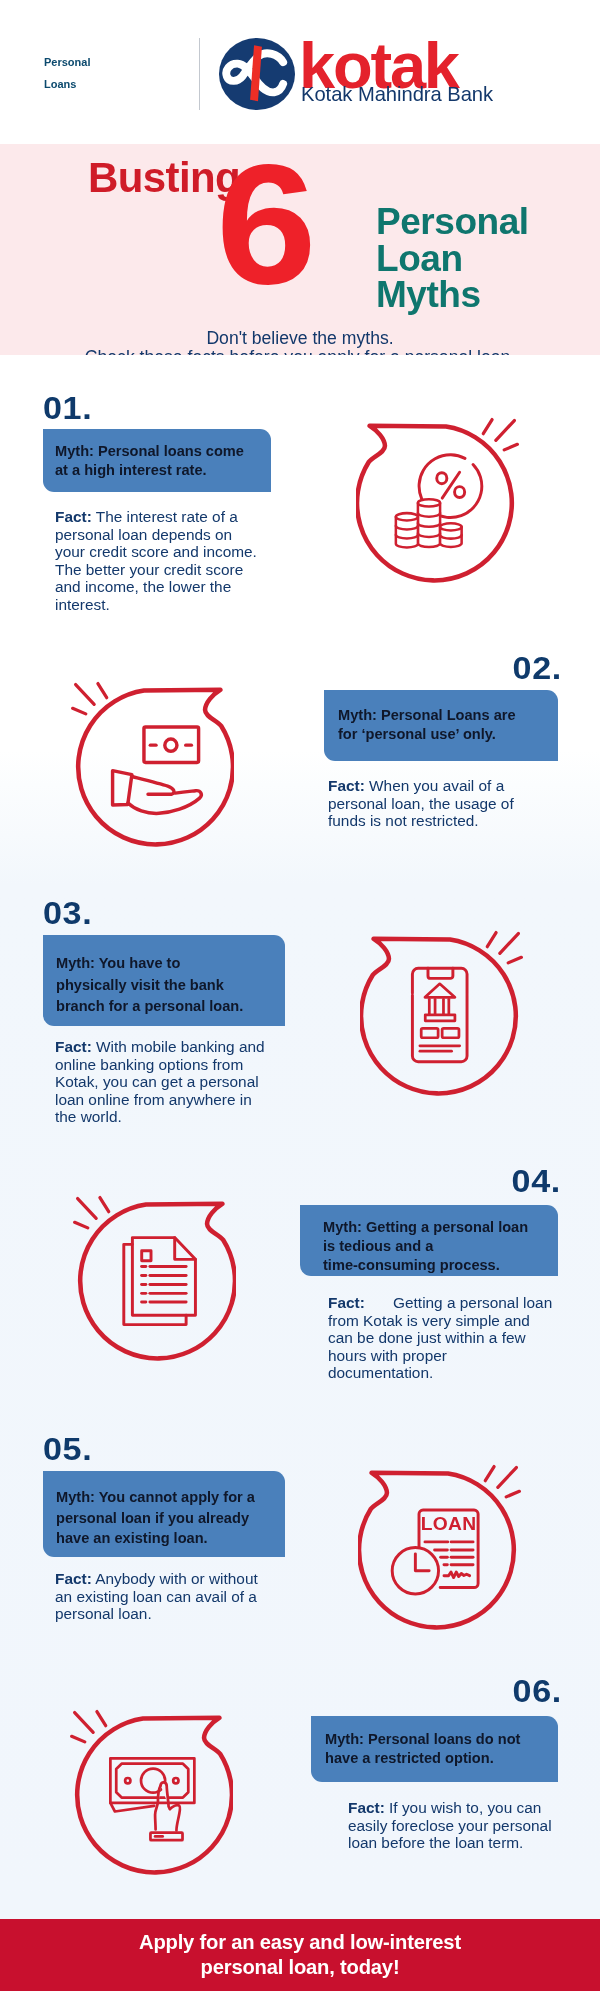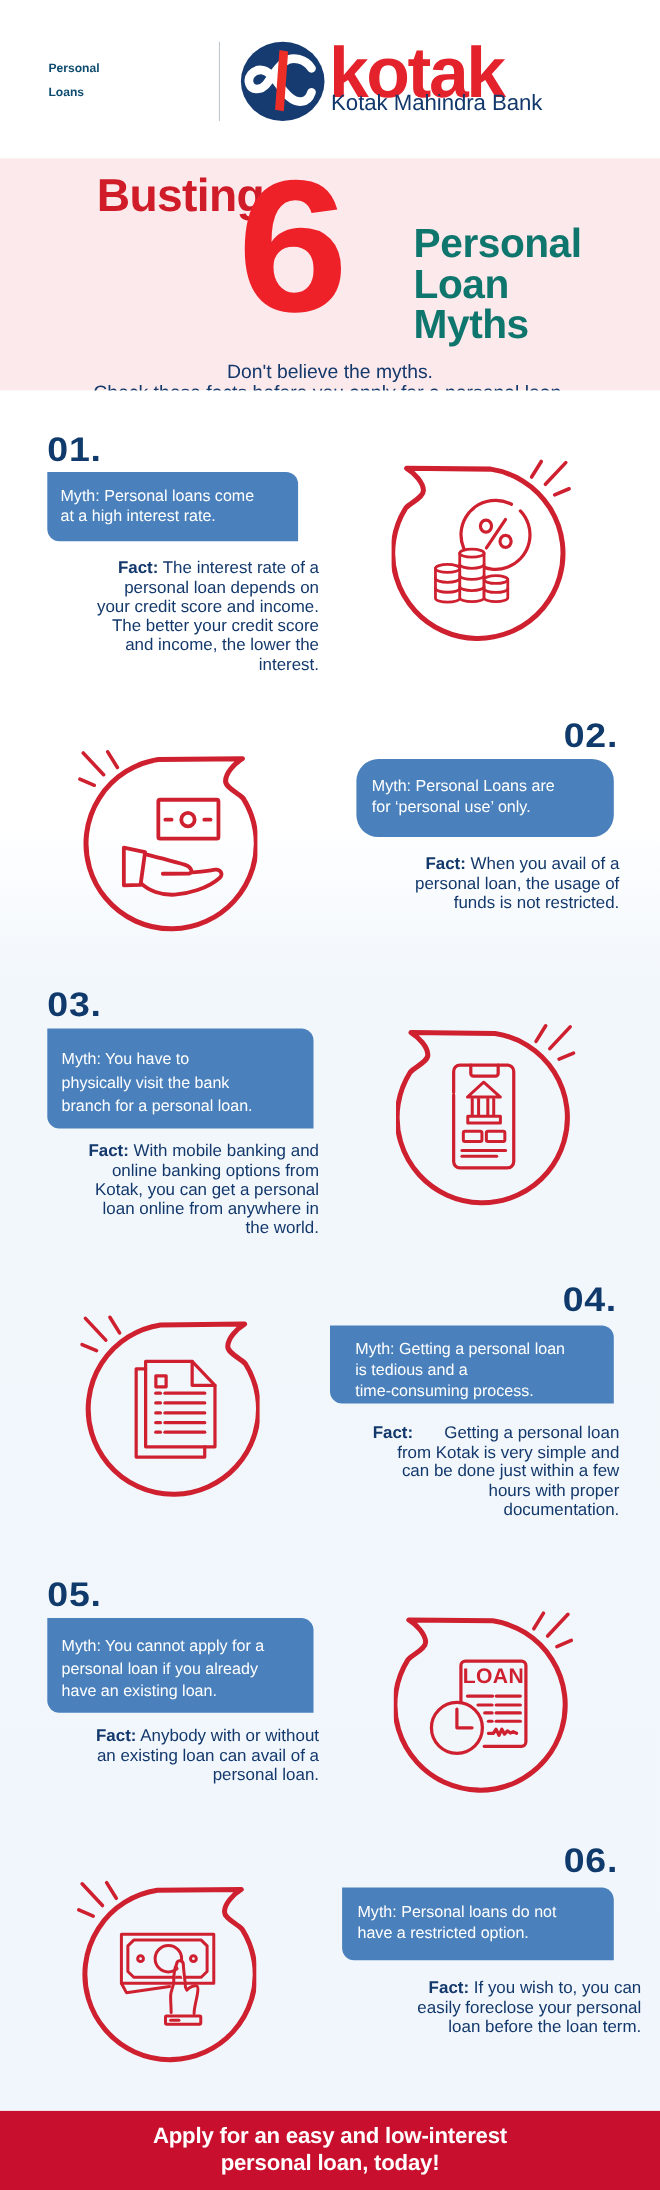--- a/index.html
+++ b/index.html
@@ -29,23 +29,23 @@
   .hero-h { position:absolute; left:332px; top:60px; color:#0f766e; font-weight:bold; font-size:37px; line-height:36.7px; letter-spacing:-0.45px;margin-left:44px;}
   .hero-sub { position:absolute; left:0; top:149px; width:600px; text-align:center; color:#13386b; font-size:17.6px; line-height:19px;margin-top:36px; }
 
   
   .bodybg { position:absolute; left:0; top:355px; width:600px; height:1564px;
             background:linear-gradient(to bottom,#ffffff 0px,#ffffff 395px,#fbfdfe 430px,#f7fafd 480px,#f2f7fc 530px,#f1f6fc 1545px); }
 
 
   
   .num { position:absolute; color:#0f3a6b; font-weight:bold; font-size:31px; line-height:31px; letter-spacing:0.6px; transform:scaleX(1.1); transform-origin:left top; }
-  .mythbox { position:absolute; background:#4a80bb; color:#ffffff; font-weight:normal;
+  .mythbox { position:absolute; background:#4a80bb; color:#0f172a; font-weight:bold;
              border-radius:0 11px 0 11px; white-space:pre-line; }
-  .factbox { position:absolute; color:#13386b; font-size:15.4px; line-height:17.5px; white-space:pre-line;text-align:right; }
+  .factbox { position:absolute; color:#13386b; font-size:15.4px; line-height:17.5px; white-space:pre-line; }
   .factbox b { font-weight:bold; }
   .ico { position:absolute; }
 
   
   .footer { position:absolute; left:0; top:1919px; width:600px; height:72px; background:#c8102e; }
   .footer-txt { position:absolute; left:0; top:11px; width:600px; color:#fff; font-weight:bold; font-size:20.2px; line-height:25px; text-align:center; letter-spacing:-0.2px;}
 </style>
 </head>
 <body>
 
@@ -118,21 +118,21 @@
       <path d="M -16.3 19.9 a 10.95 3.6 0 0 0 21.9 0"></path>
       <path d="M -16.3 29.9 a 10.95 3.6 0 0 0 21.9 0"></path>
       <path d="M 5.6 23.6 a 10.65 3.5 0 0 0 21.3 0"></path>
       <path d="M 5.6 31.7 a 10.65 3.5 0 0 0 21.3 0"></path>
     </g>
             </g>
           </svg></div>
       </div>
       <div>
         <div class="num" style="left: auto; top: 653px; transform-origin: right top; right: 38px;">02.</div>
-        <div class="mythbox" style="left: 324px; top: 690px; width: 234px; height: 71px; font-size: 14.6px; line-height: 19px; padding: 16px 10px 0px 14px; white-space: pre-line; border-radius: 20px;">Myth: Personal Loans are
+        <div class="mythbox" style="left: 324px; top: 690px; width: 234px; height: 71px; font-size: 14.6px; line-height: 19px; padding: 16px 10px 0px 14px; white-space: pre-line;">Myth: Personal Loans are
 for ‘personal use’ only.</div>
         <div class="factbox" style="left: 328px; top: 777px; width: 235px;"><b>Fact:</b><span style="white-space: pre-line;"> When you avail of a
 personal loan, the usage of
 funds is not restricted.</span></div>
         <div class="ico" style="left: 61.7px; top: 681.2px; width: 172px; height: 172px;"><svg viewBox="0 0 170 170" width="100%" height="100%" fill="none" xmlns="http://www.w3.org/2000/svg">
             <g transform="translate(170,0) scale(-1,1)">
               <path d="M 13.5 8.6 L 89 9.37 A 76.5 76.5 0 1 1 12.75 44.27 C 18.5 38.5 28.8 34.5 28.6 28.5 C 28.4 21.5 21 13.2 13.5 8.6 Z" stroke="#cf2030" stroke-width="4.5" stroke-linejoin="round" stroke-linecap="round"></path>
               <g stroke="#cf2030" stroke-width="3.2" stroke-linecap="round">
                 <line x1="125.8" y1="16.5" x2="134.5" y2="2.5"></line>
                 <line x1="138.2" y1="23" x2="156.5" y2="3.5"></line>

